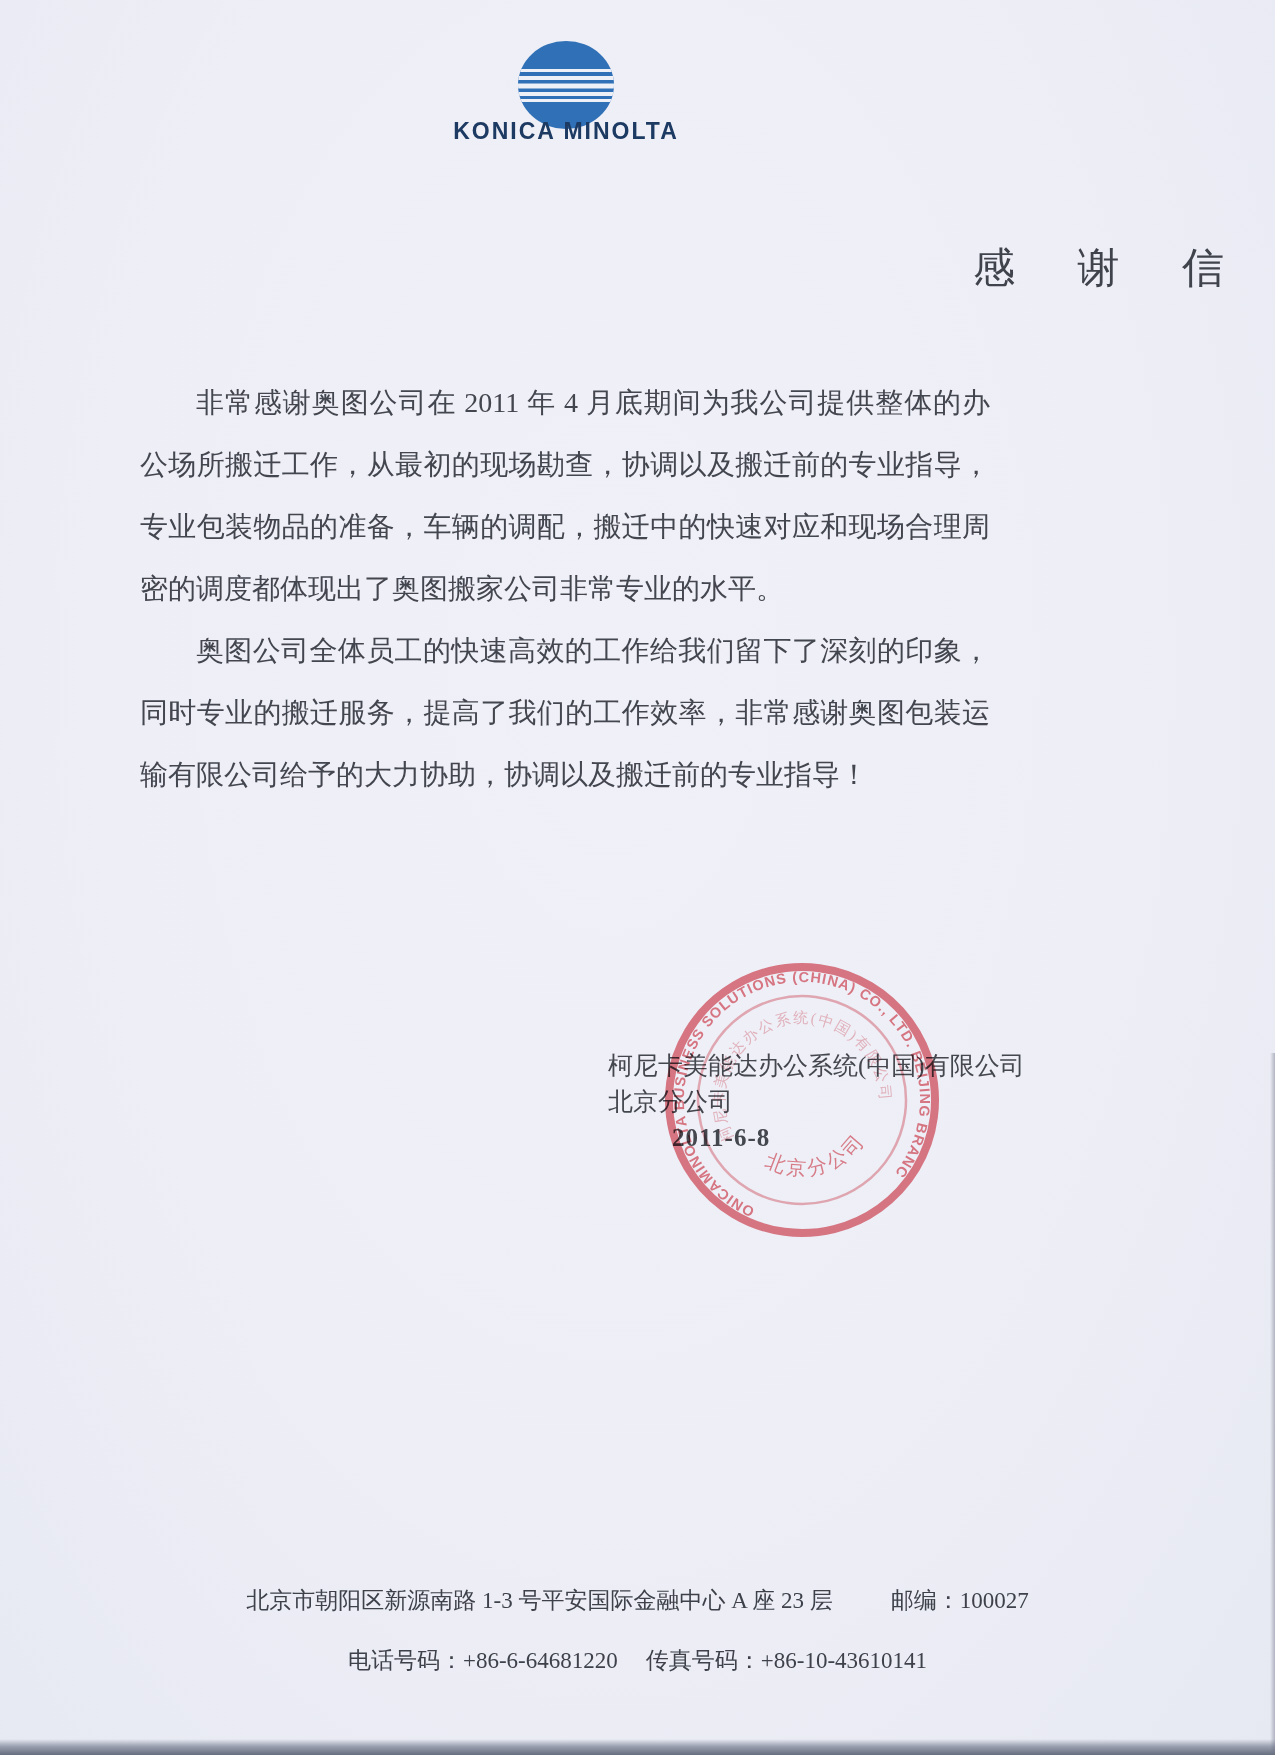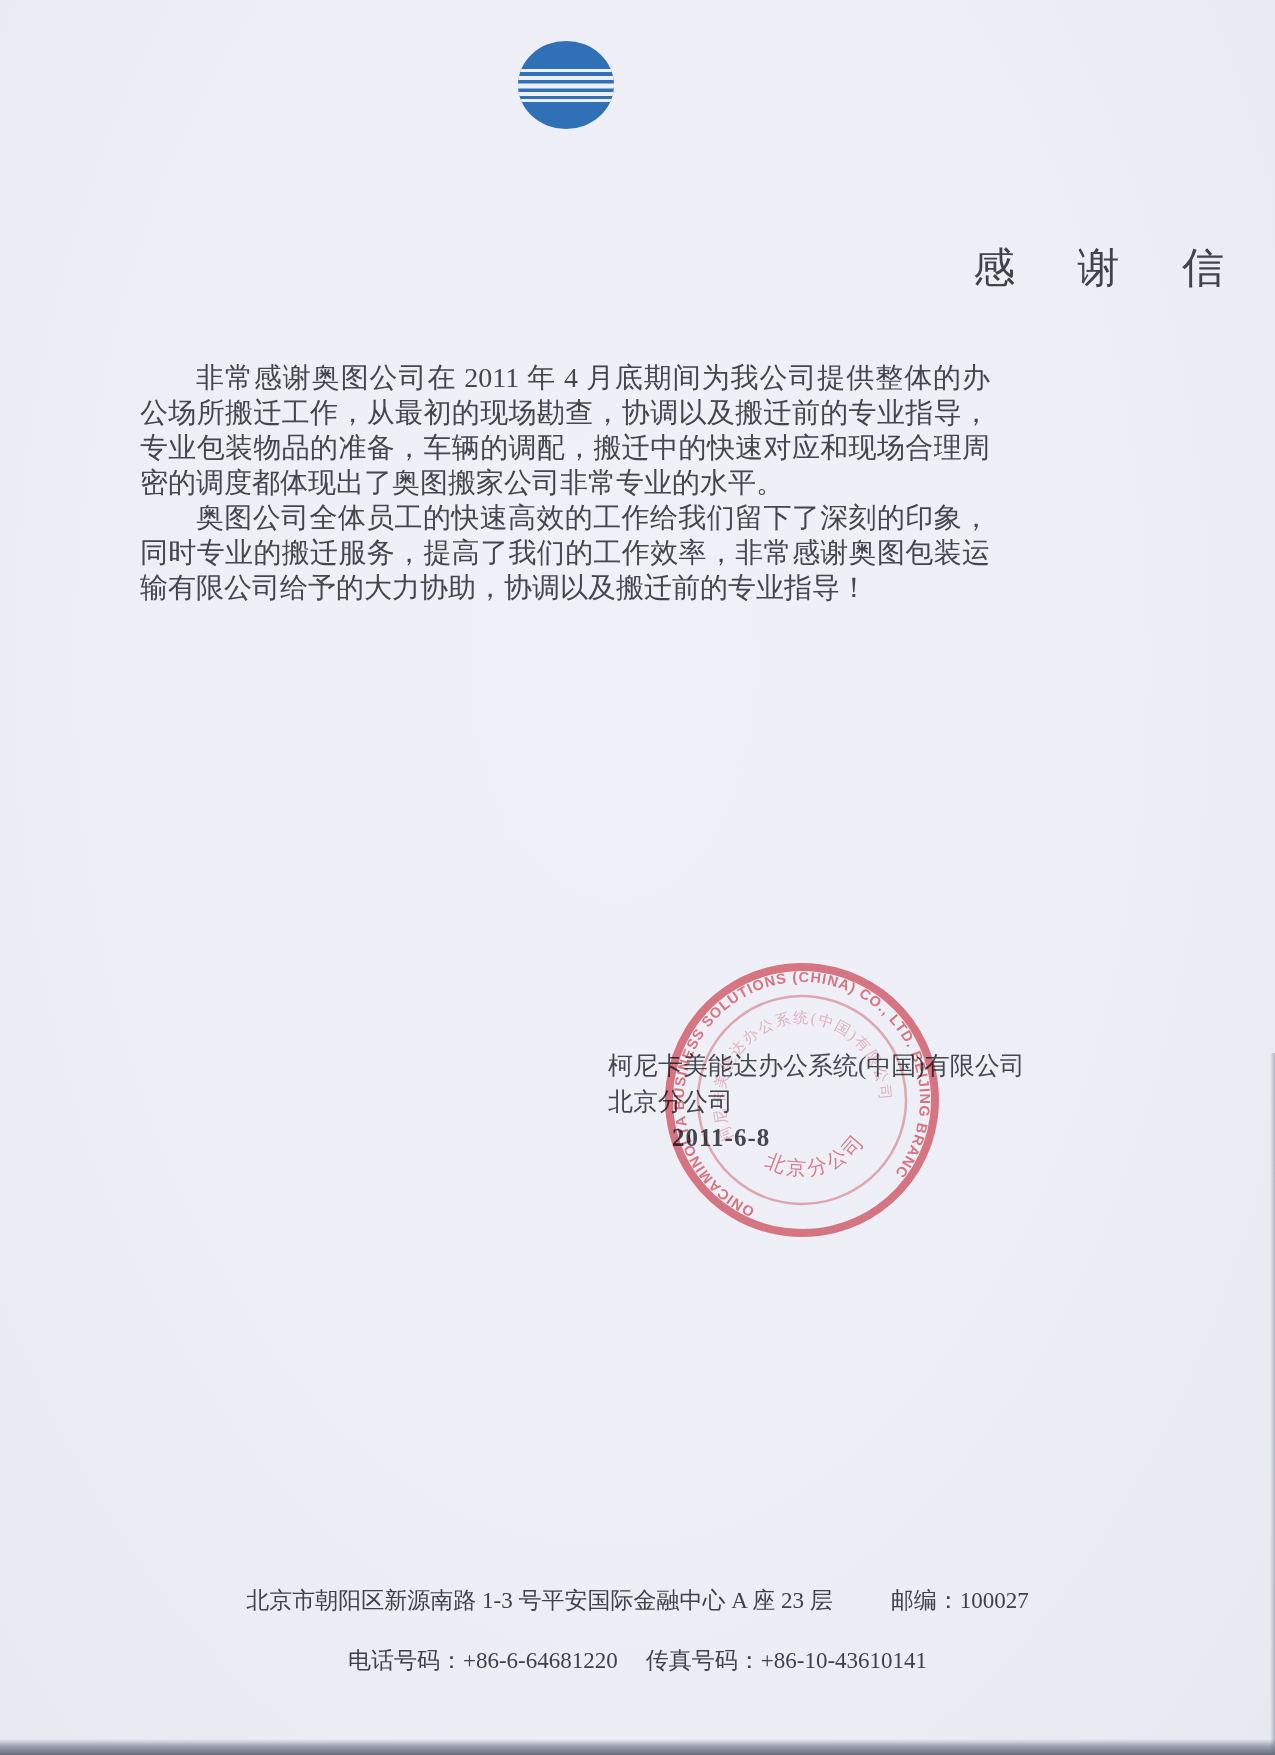--- a/index.html
+++ b/index.html
@@ -21,22 +21,22 @@
     font-weight:bold;font-size:23px;letter-spacing:2px;color:#1d3a63;
   }
   
   .title{
     position:absolute;left:0;top:240px;width:1250px;
     text-align:right;font-size:42px;color:#41434c;
     letter-spacing:26px;text-indent:26px;
   }
   
   .body-text{
-    position:absolute;left:140px;top:360px;width:850px;
-    font-size:28px;line-height:35px;color:#44464f;
+    position:absolute;left:140px;top:372px;width:850px;
+    font-size:28px;line-height:62px;color:#44464f;
     text-align:justify;
   }
   .body-text p{margin:0;text-indent:2em;}
   
   .signature{
     position:absolute;left:608px;top:1048px;width:420px;
     font-size:25px;line-height:36px;color:#45474f;
   }
   .signature .date{margin-left:64px;letter-spacing:1px;font-weight:bold;}
   
@@ -79,20 +79,21 @@
       <ellipse cx="50" cy="45" rx="48" ry="44" fill="#2f70b6"></ellipse>
       <g clip-path="url(#globeClip)">
         <rect x="0" y="29" width="100" height="3" fill="#eef0f7"></rect>
         <rect x="0" y="36" width="100" height="4" fill="#eef0f7"></rect>
         <rect x="0" y="43.5" width="100" height="5" fill="#eef0f7"></rect>
         <rect x="0" y="52" width="100" height="4" fill="#eef0f7"></rect>
         <rect x="0" y="59" width="100" height="3" fill="#eef0f7"></rect>
       </g>
     </svg>
   </div>
+  <div class="wordmark">KONICA MINOLTA</div>
 
   <div class="title">感  谢  信</div>
 
   <div class="body-text">
     <p>非常感谢奥图公司在 2011 年 4 月底期间为我公司提供整体的办公场所搬迁工作，从最初的现场勘查，协调以及搬迁前的专业指导，专业包装物品的准备，车辆的调配，搬迁中的快速对应和现场合理周密的调度都体现出了奥图搬家公司非常专业的水平。</p>
     <p>奥图公司全体员工的快速高效的工作给我们留下了深刻的印象，同时专业的搬迁服务，提高了我们的工作效率，非常感谢奥图包装运输有限公司给予的大力协助，协调以及搬迁前的专业指导！</p>
   </div>
 
   <div class="signature">
     <div>柯尼卡美能达办公系统(中国)有限公司</div>

